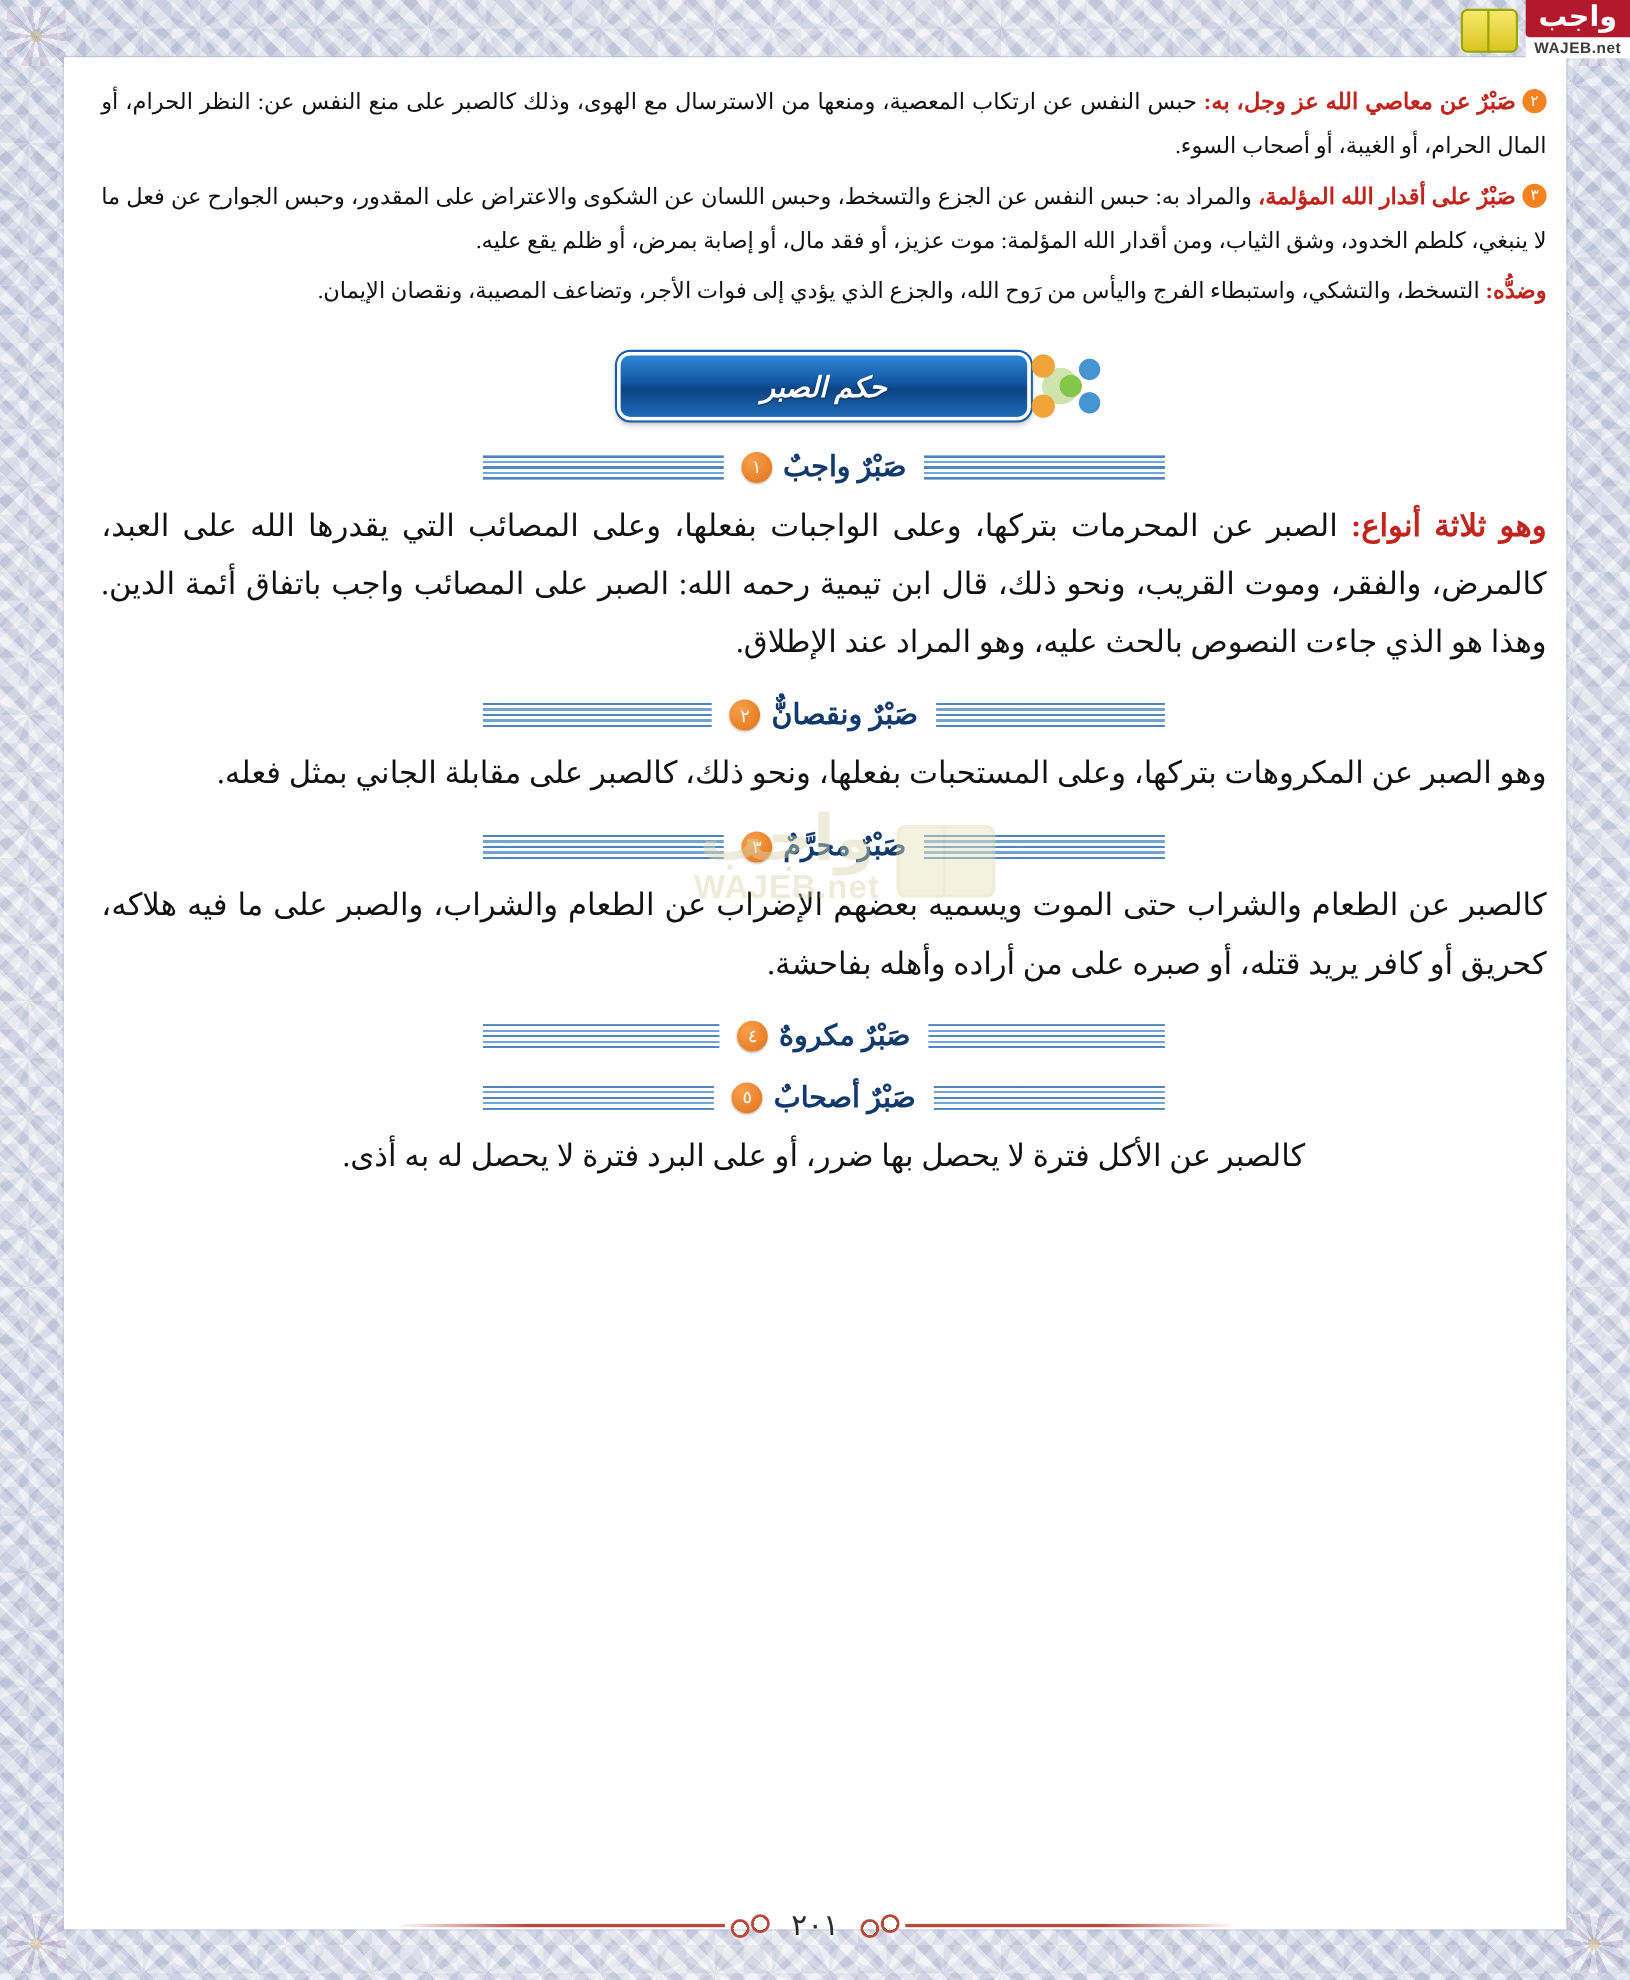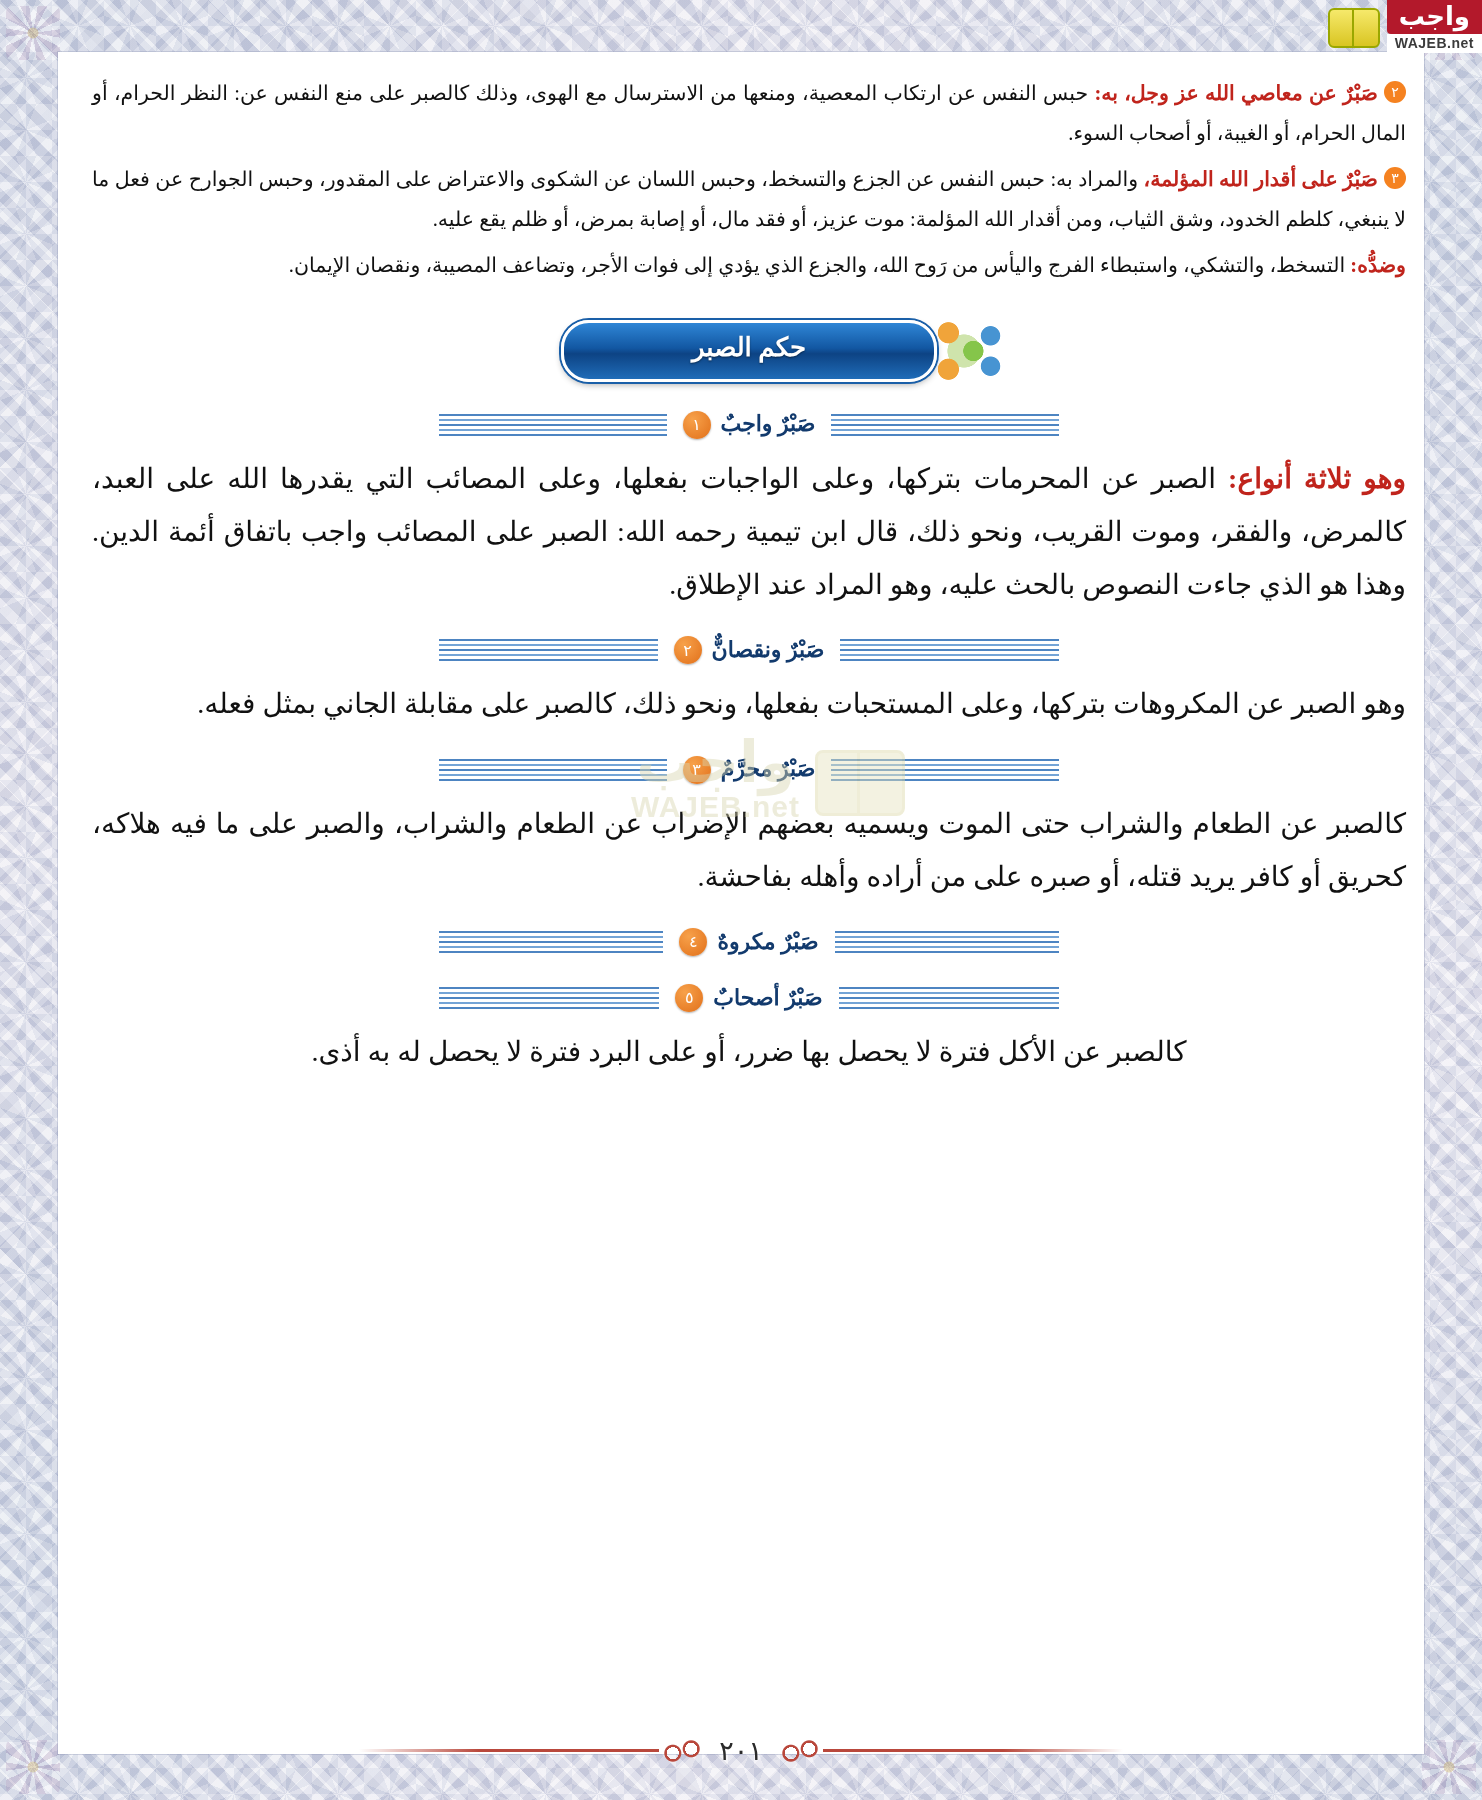--- a/index.html
+++ b/index.html
@@ -158,27 +158,28 @@
     margin: 34px 0 26px 0;
     display: flex;
     justify-content: center;
     align-items: center;
     position: relative;
   }
   .plaque {
     position: relative;
     width: 370px;
     height: 56px;
-    border-radius: 28px;
+    border-radius: 12px;
     background: linear-gradient(#2f86d6 0%, #1257a2 45%, #0d4384 55%, #1f6cb8 100%);
     border: 3px solid #ffffff;
     box-shadow: 0 0 0 2px #1a5fa8, 0 3px 6px rgba(0,0,0,.3);
     display: flex;
-    align-items: flex-start;
+    align-items: flex-end;
     justify-content: center;
+    font-style: italic;
   }
   .plaque-text {
     color: #ffffff;
     font-size: 26px;
     font-weight: bold;
     letter-spacing: 1px;
     text-shadow: 0 1px 2px rgba(0,0,0,.45);
   }
   .plaque-orn {
     position: absolute;
@@ -227,21 +228,21 @@
   .secbar .label {
     position: relative;
     background: #ffffff;
     padding: 0 16px;
     display: flex;
     align-items: center;
     gap: 10px;
     z-index: 2;
   }
   .secbar .label .txt {
-    font-size: 22px;
+    font-size: 26px;
     font-weight: bold;
     color: #123a6d;
     letter-spacing: .5px;
   }
   .circ {
     width: 28px;
     height: 28px;
     border-radius: 50%;
     background: radial-gradient(circle at 35% 30%, #f7a14a, #e1701a);
     color: #fff;

